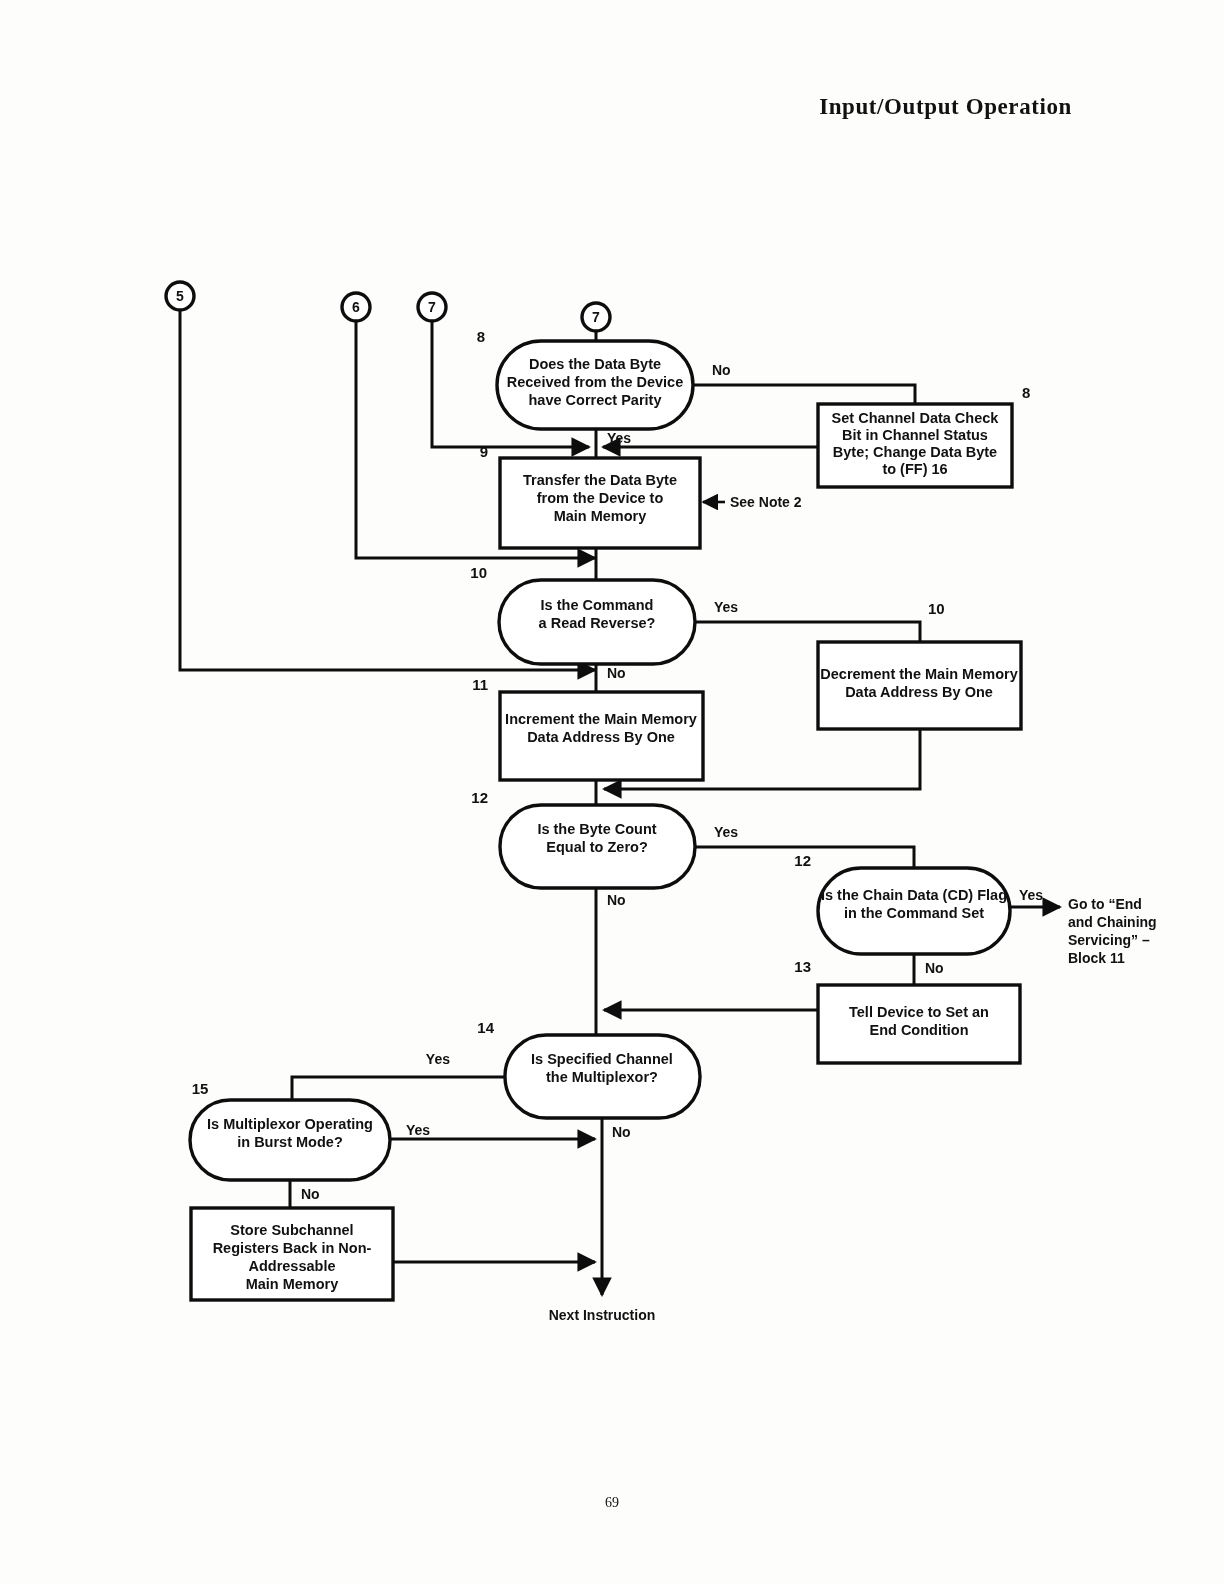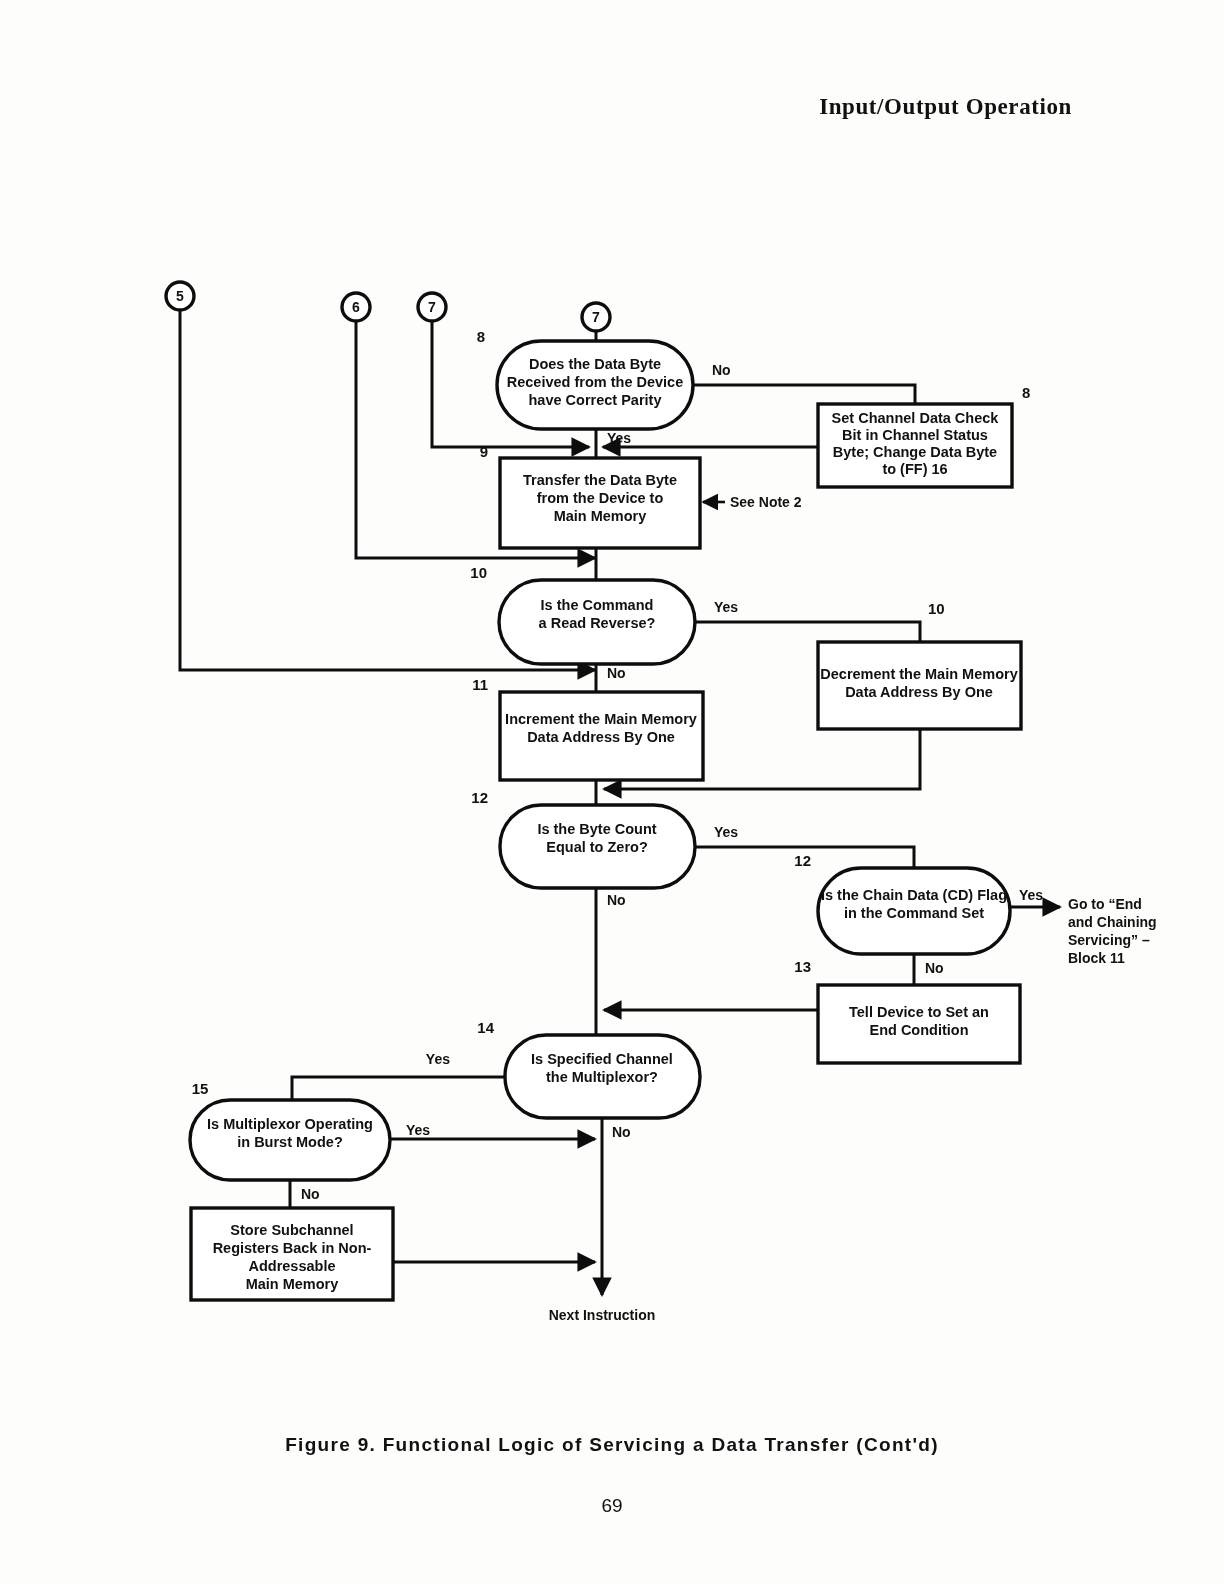--- a/index.html
+++ b/index.html
@@ -42,22 +42,22 @@
     font-weight: 700;
     font-size: 19px;
     letter-spacing: 1.3px;
   }
   .page-num {
     position: absolute;
     left: 0;
     top: 1495px;
     width: 1224px;
     text-align: center;
-    font-family: Liberation Sans, sans-serif;
-    font-size: 19px;
+    font-family: Liberation Serif, serif;
+    font-size: 14px;
   }
   svg#flow {
     position: absolute;
     left: 0;
     top: 0;
     width: 1224px;
     height: 1584px;
   }
   svg#flow text {
     font-family: "Liberation Sans", sans-serif;
@@ -253,16 +253,15 @@
       <text class="node-text" x="292" y="1253" text-anchor="middle">Registers Back in Non-</text>
       <text class="node-text" x="292" y="1271" text-anchor="middle">Addressable</text>
       <text class="node-text" x="292" y="1289" text-anchor="middle">Main Memory</text>
     </g>
 
     <path class="lineseg" d="M 393 1262 L 595 1262" marker-end="url(#arrow)"></path>
 
     <text class="note-text" x="602" y="1320" text-anchor="middle">Next Instruction</text>
   </svg>
 
-  <div class="fig-caption">Figure 9.  Functional  Logic  of  Servicing  a  Data  Transfer  (Cont'd)</div>
   <div class="page-num">69</div>
 
 </div>
 
 </body></html>

